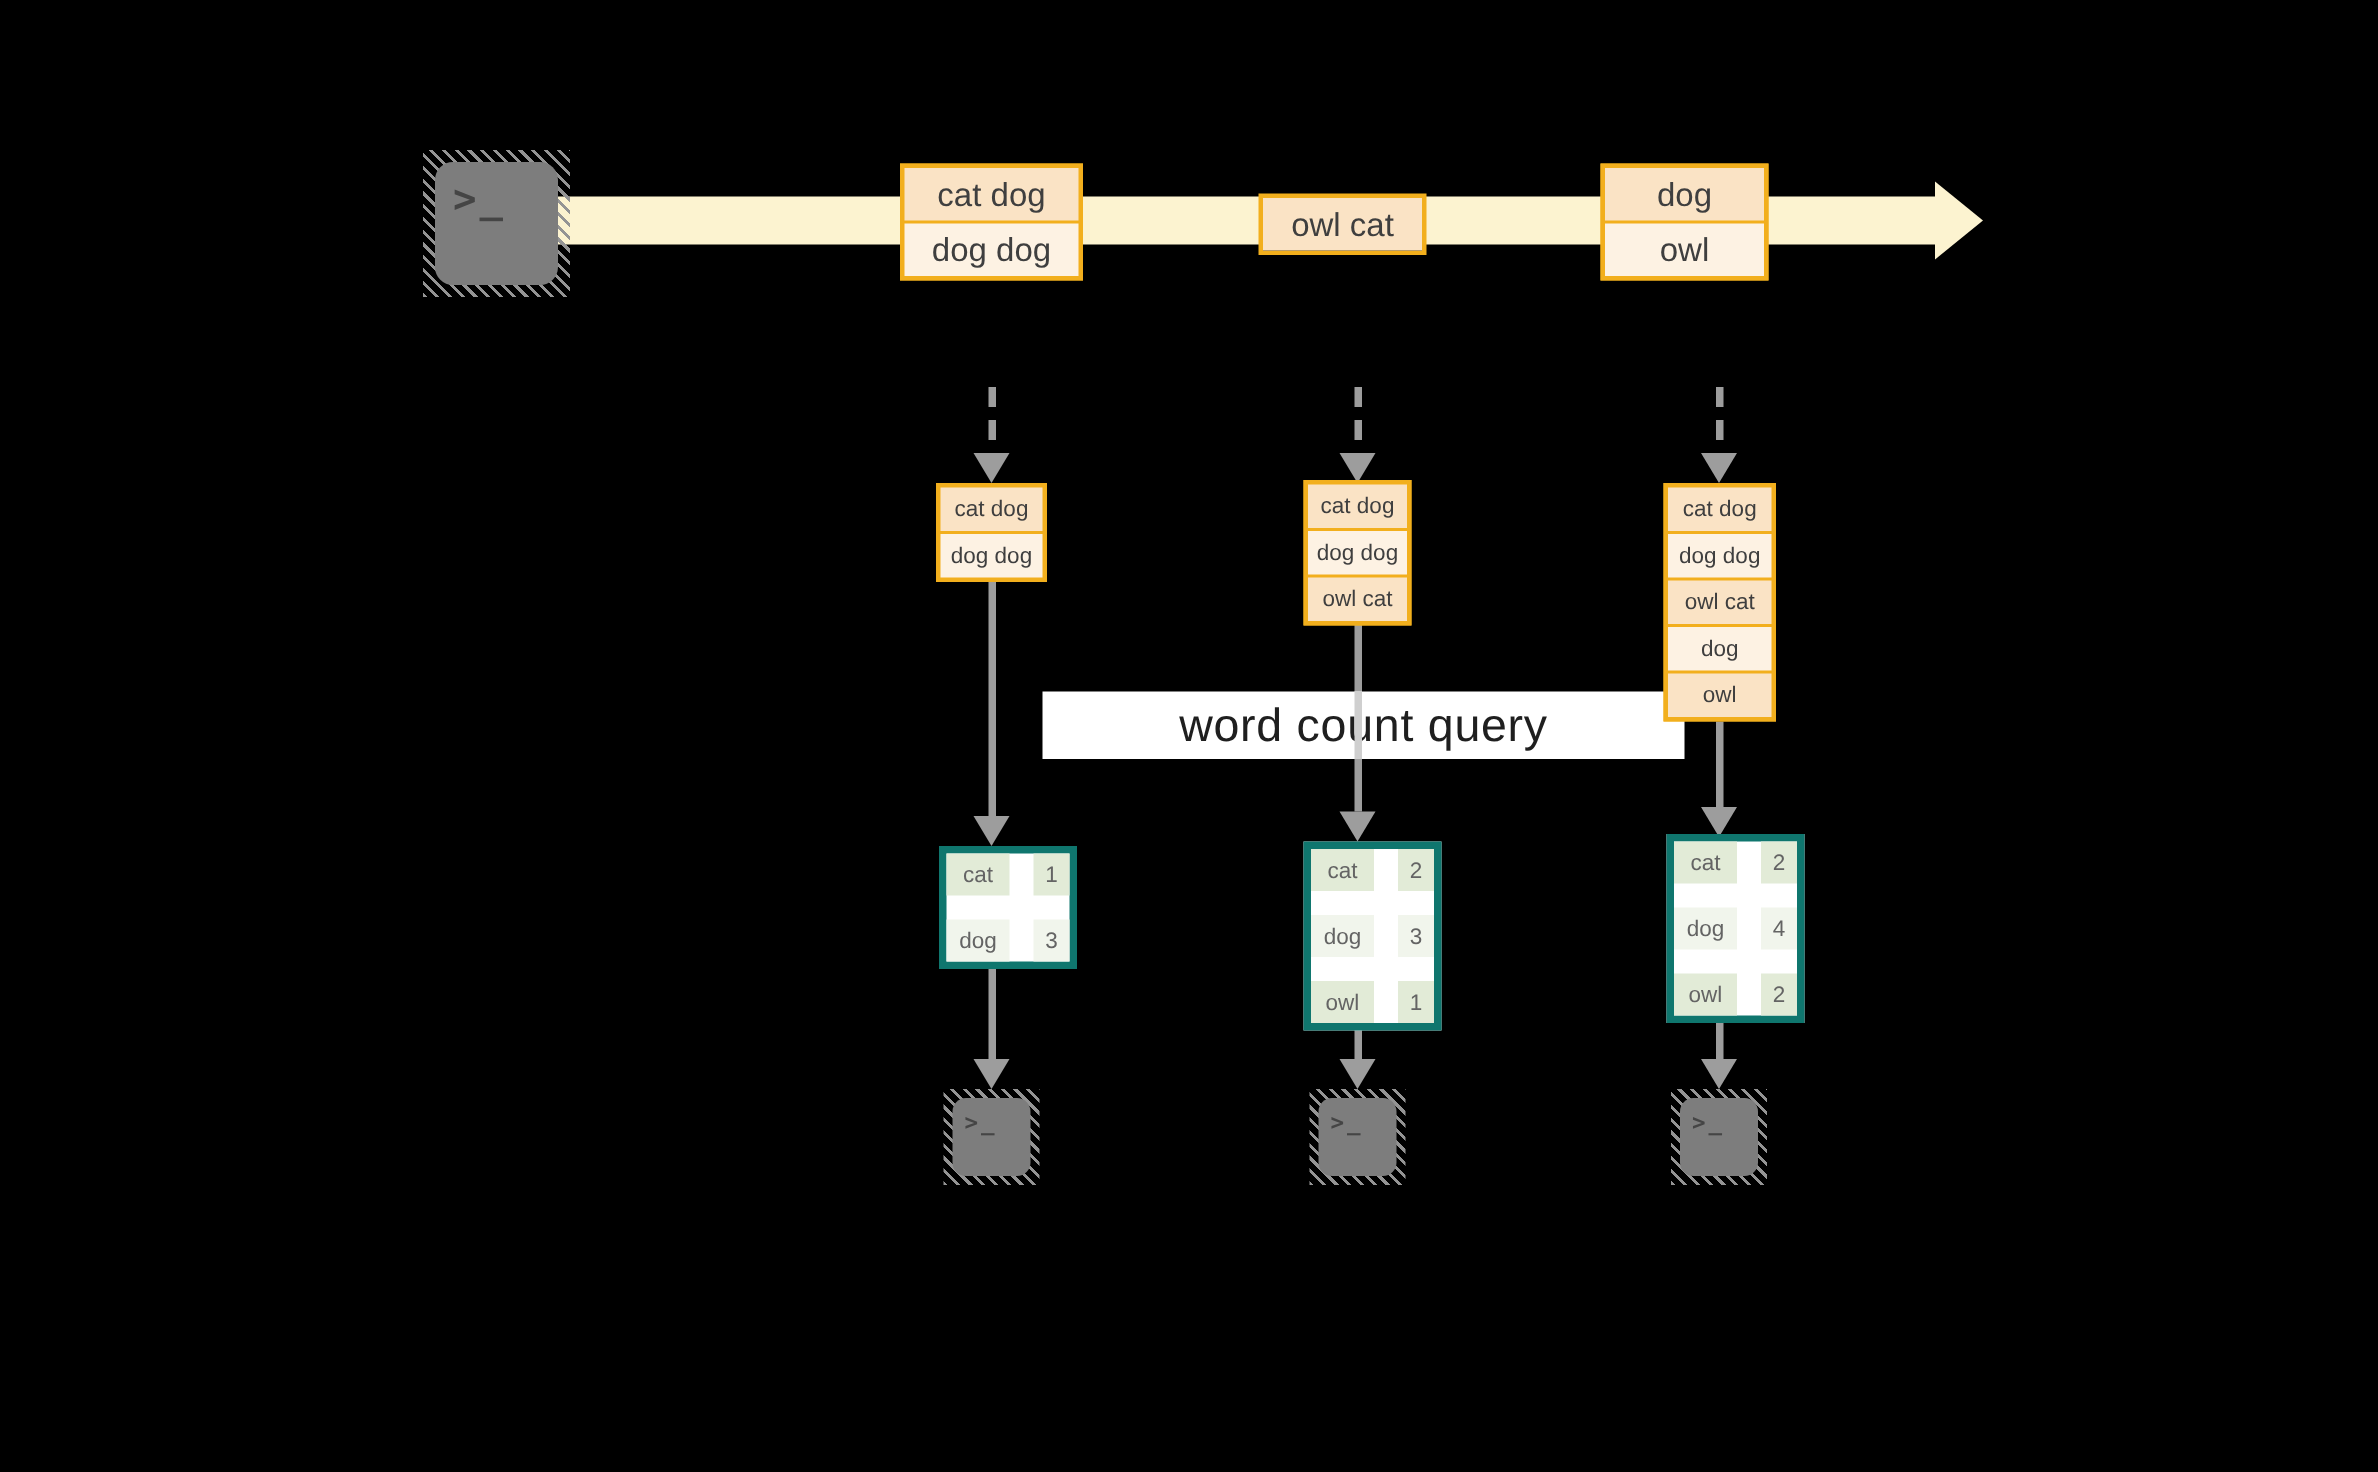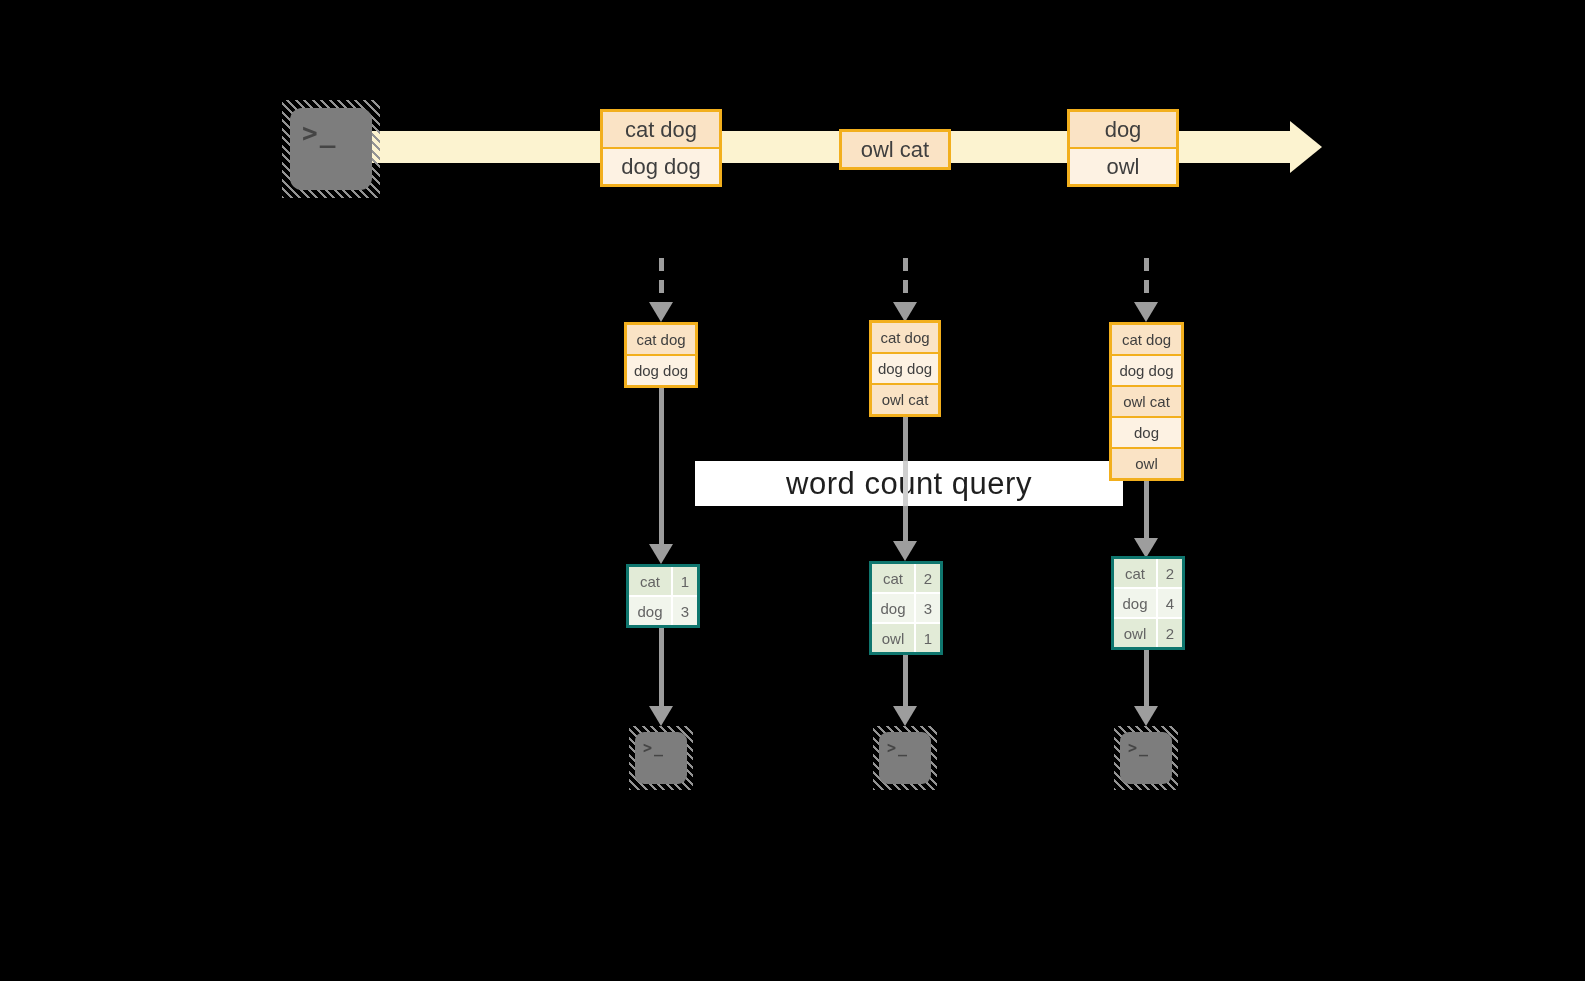--- a/index.html
+++ b/index.html
@@ -37,22 +37,22 @@
   .line-pale{position:absolute;z-index:4;width:5px;background:#CFCFCF;}
   .tri-down{position:absolute;z-index:4;width:0;height:0;
             border-left:12px solid transparent;border-right:12px solid transparent;
             border-top:20px solid #9D9D9D;}
 
   
   .banner{position:absolute;z-index:3;background:#FFFFFF;display:flex;align-items:center;
           justify-content:center;color:#1F1F1F;font-size:31px;font-weight:300;letter-spacing:.5px;}
 
   
-  .gtable{position:absolute;z-index:5;border:3px solid #0f766e;background:#FFFFFF;
-          display:grid;grid-template-columns:42px 24px;gap:2px;}
+  .gtable{position:absolute;z-index:5;border:5px solid #0f766e;background:#FFFFFF;
+          display:grid;grid-template-columns:42px 24px;gap:16px;}
   .gcell{display:flex;align-items:center;justify-content:center;height:28px;
          font-size:15px;color:#646464;}
   .gcell.dark{background:#E2EBD7;}
   .gcell.light{background:#F1F5EC;}
 </style>
 </head>
 <body>
 
 <div class="canvas">
 

